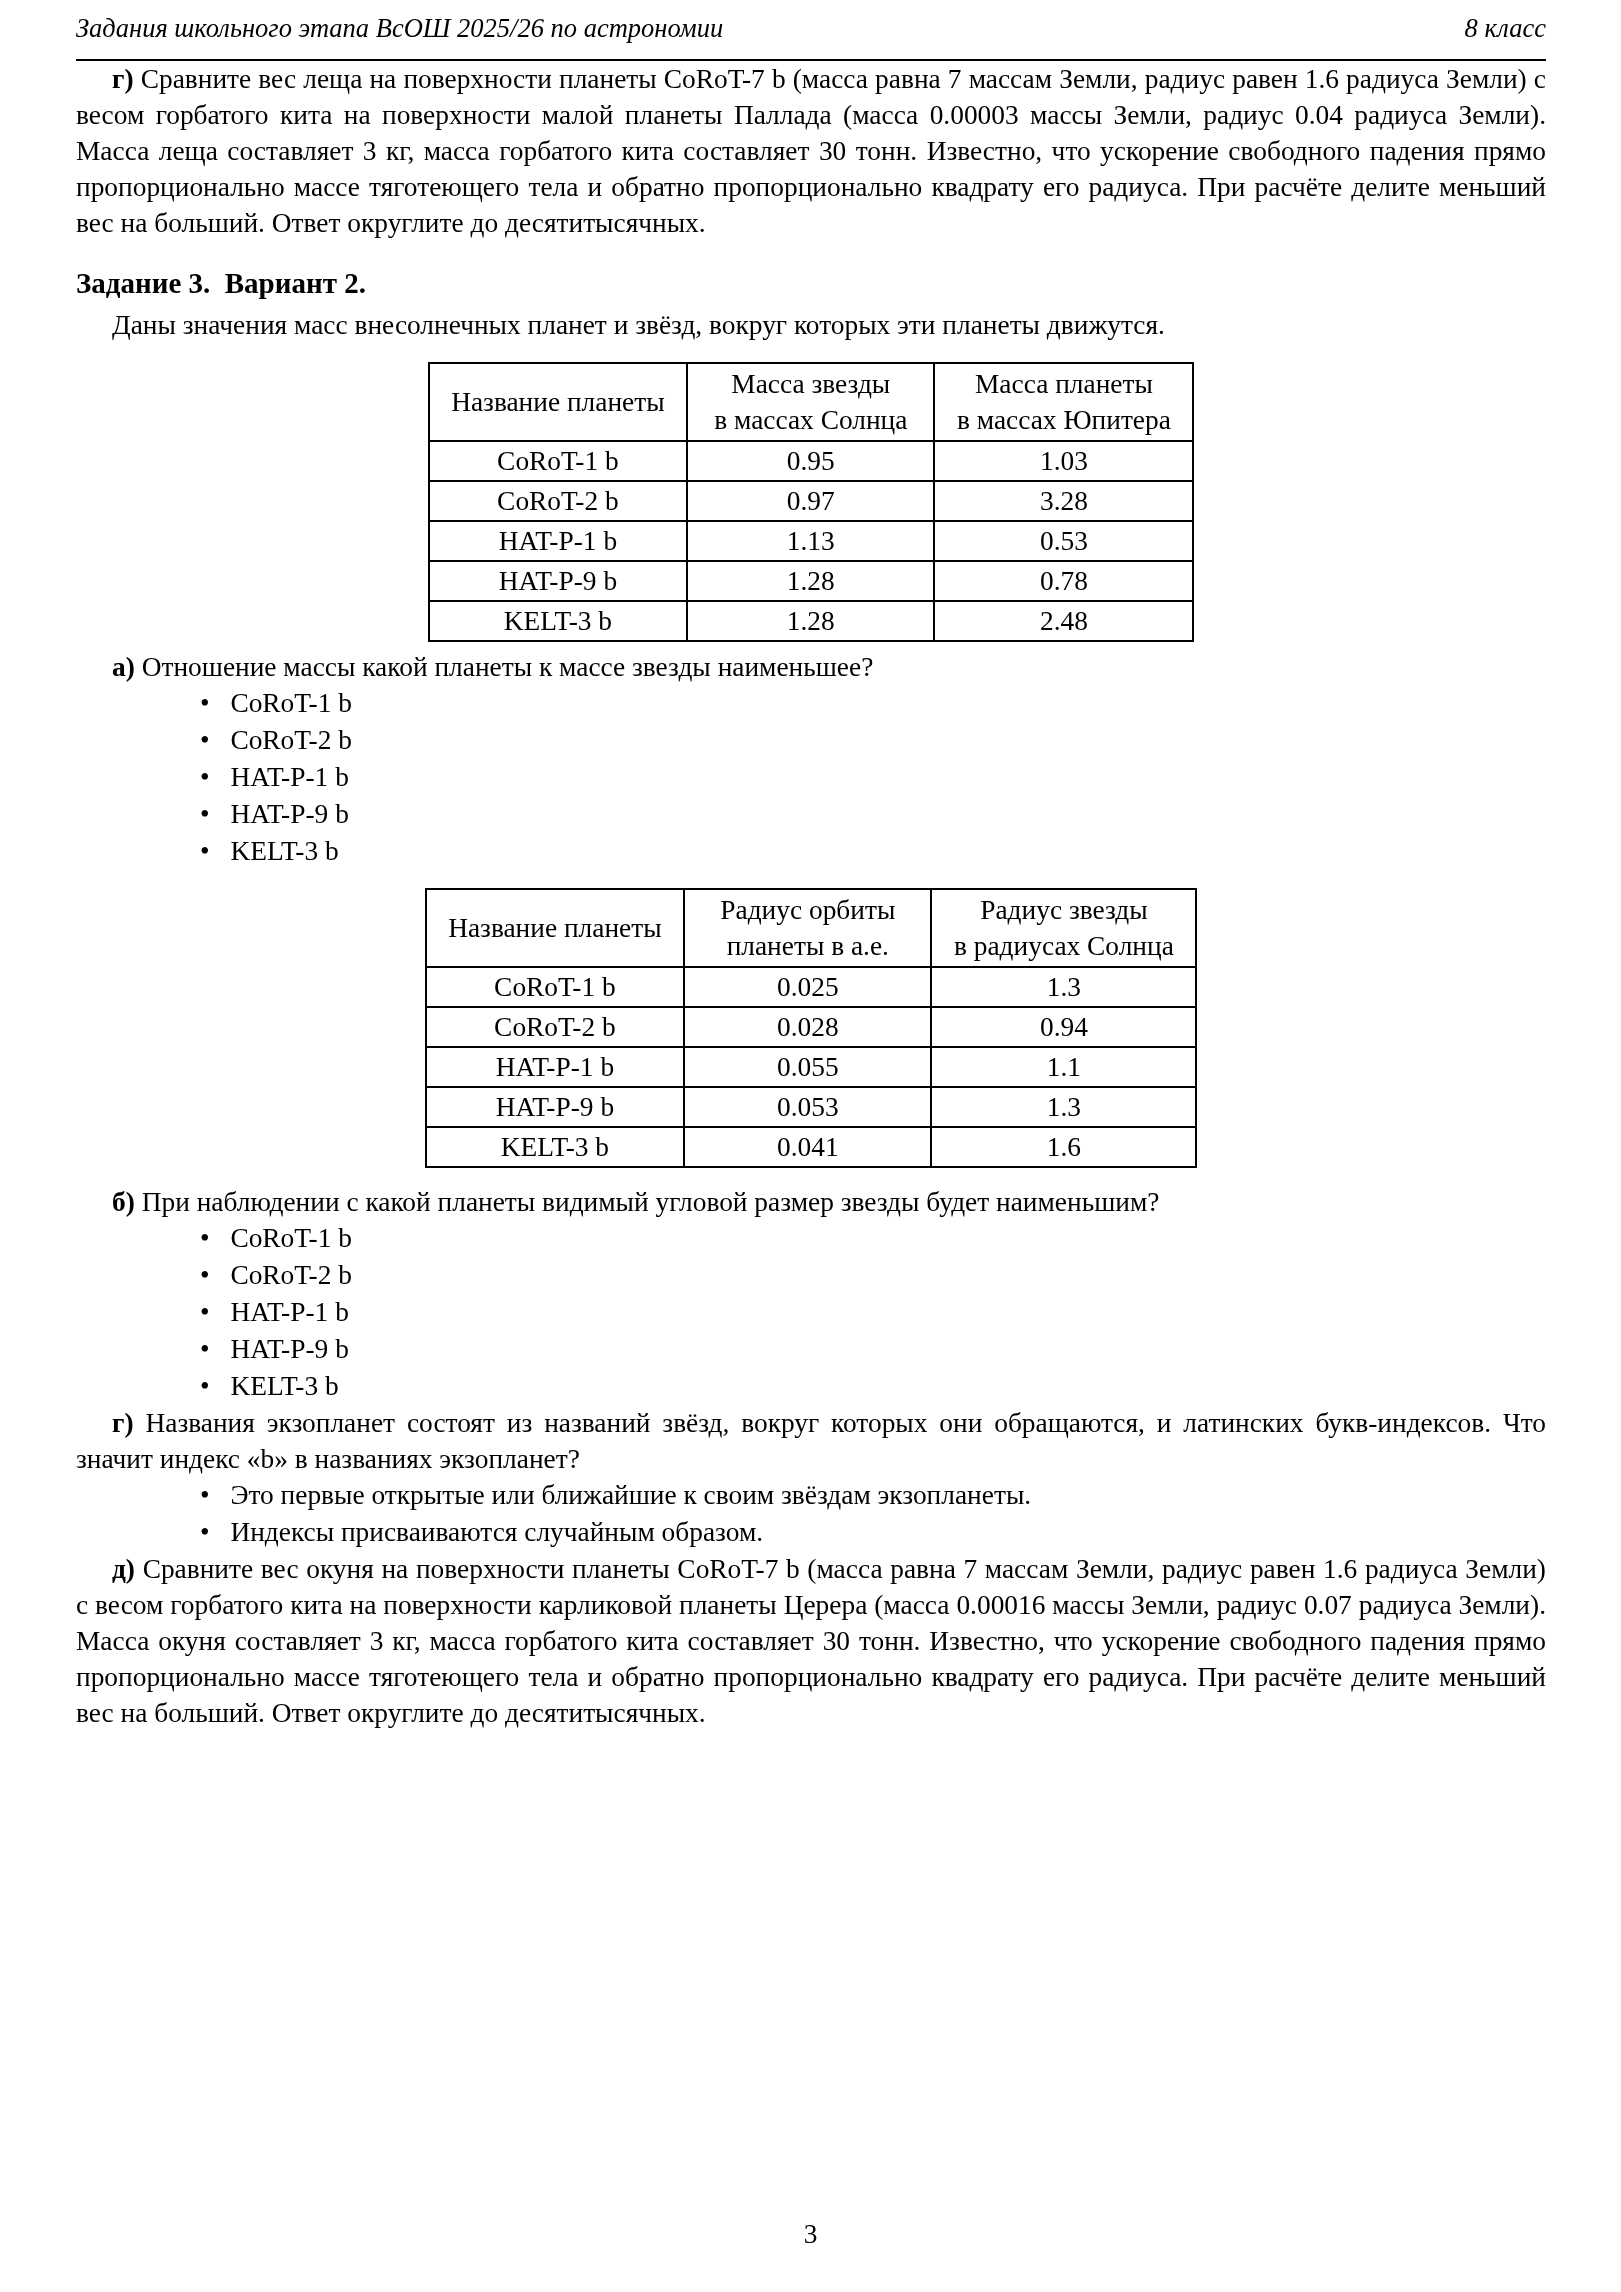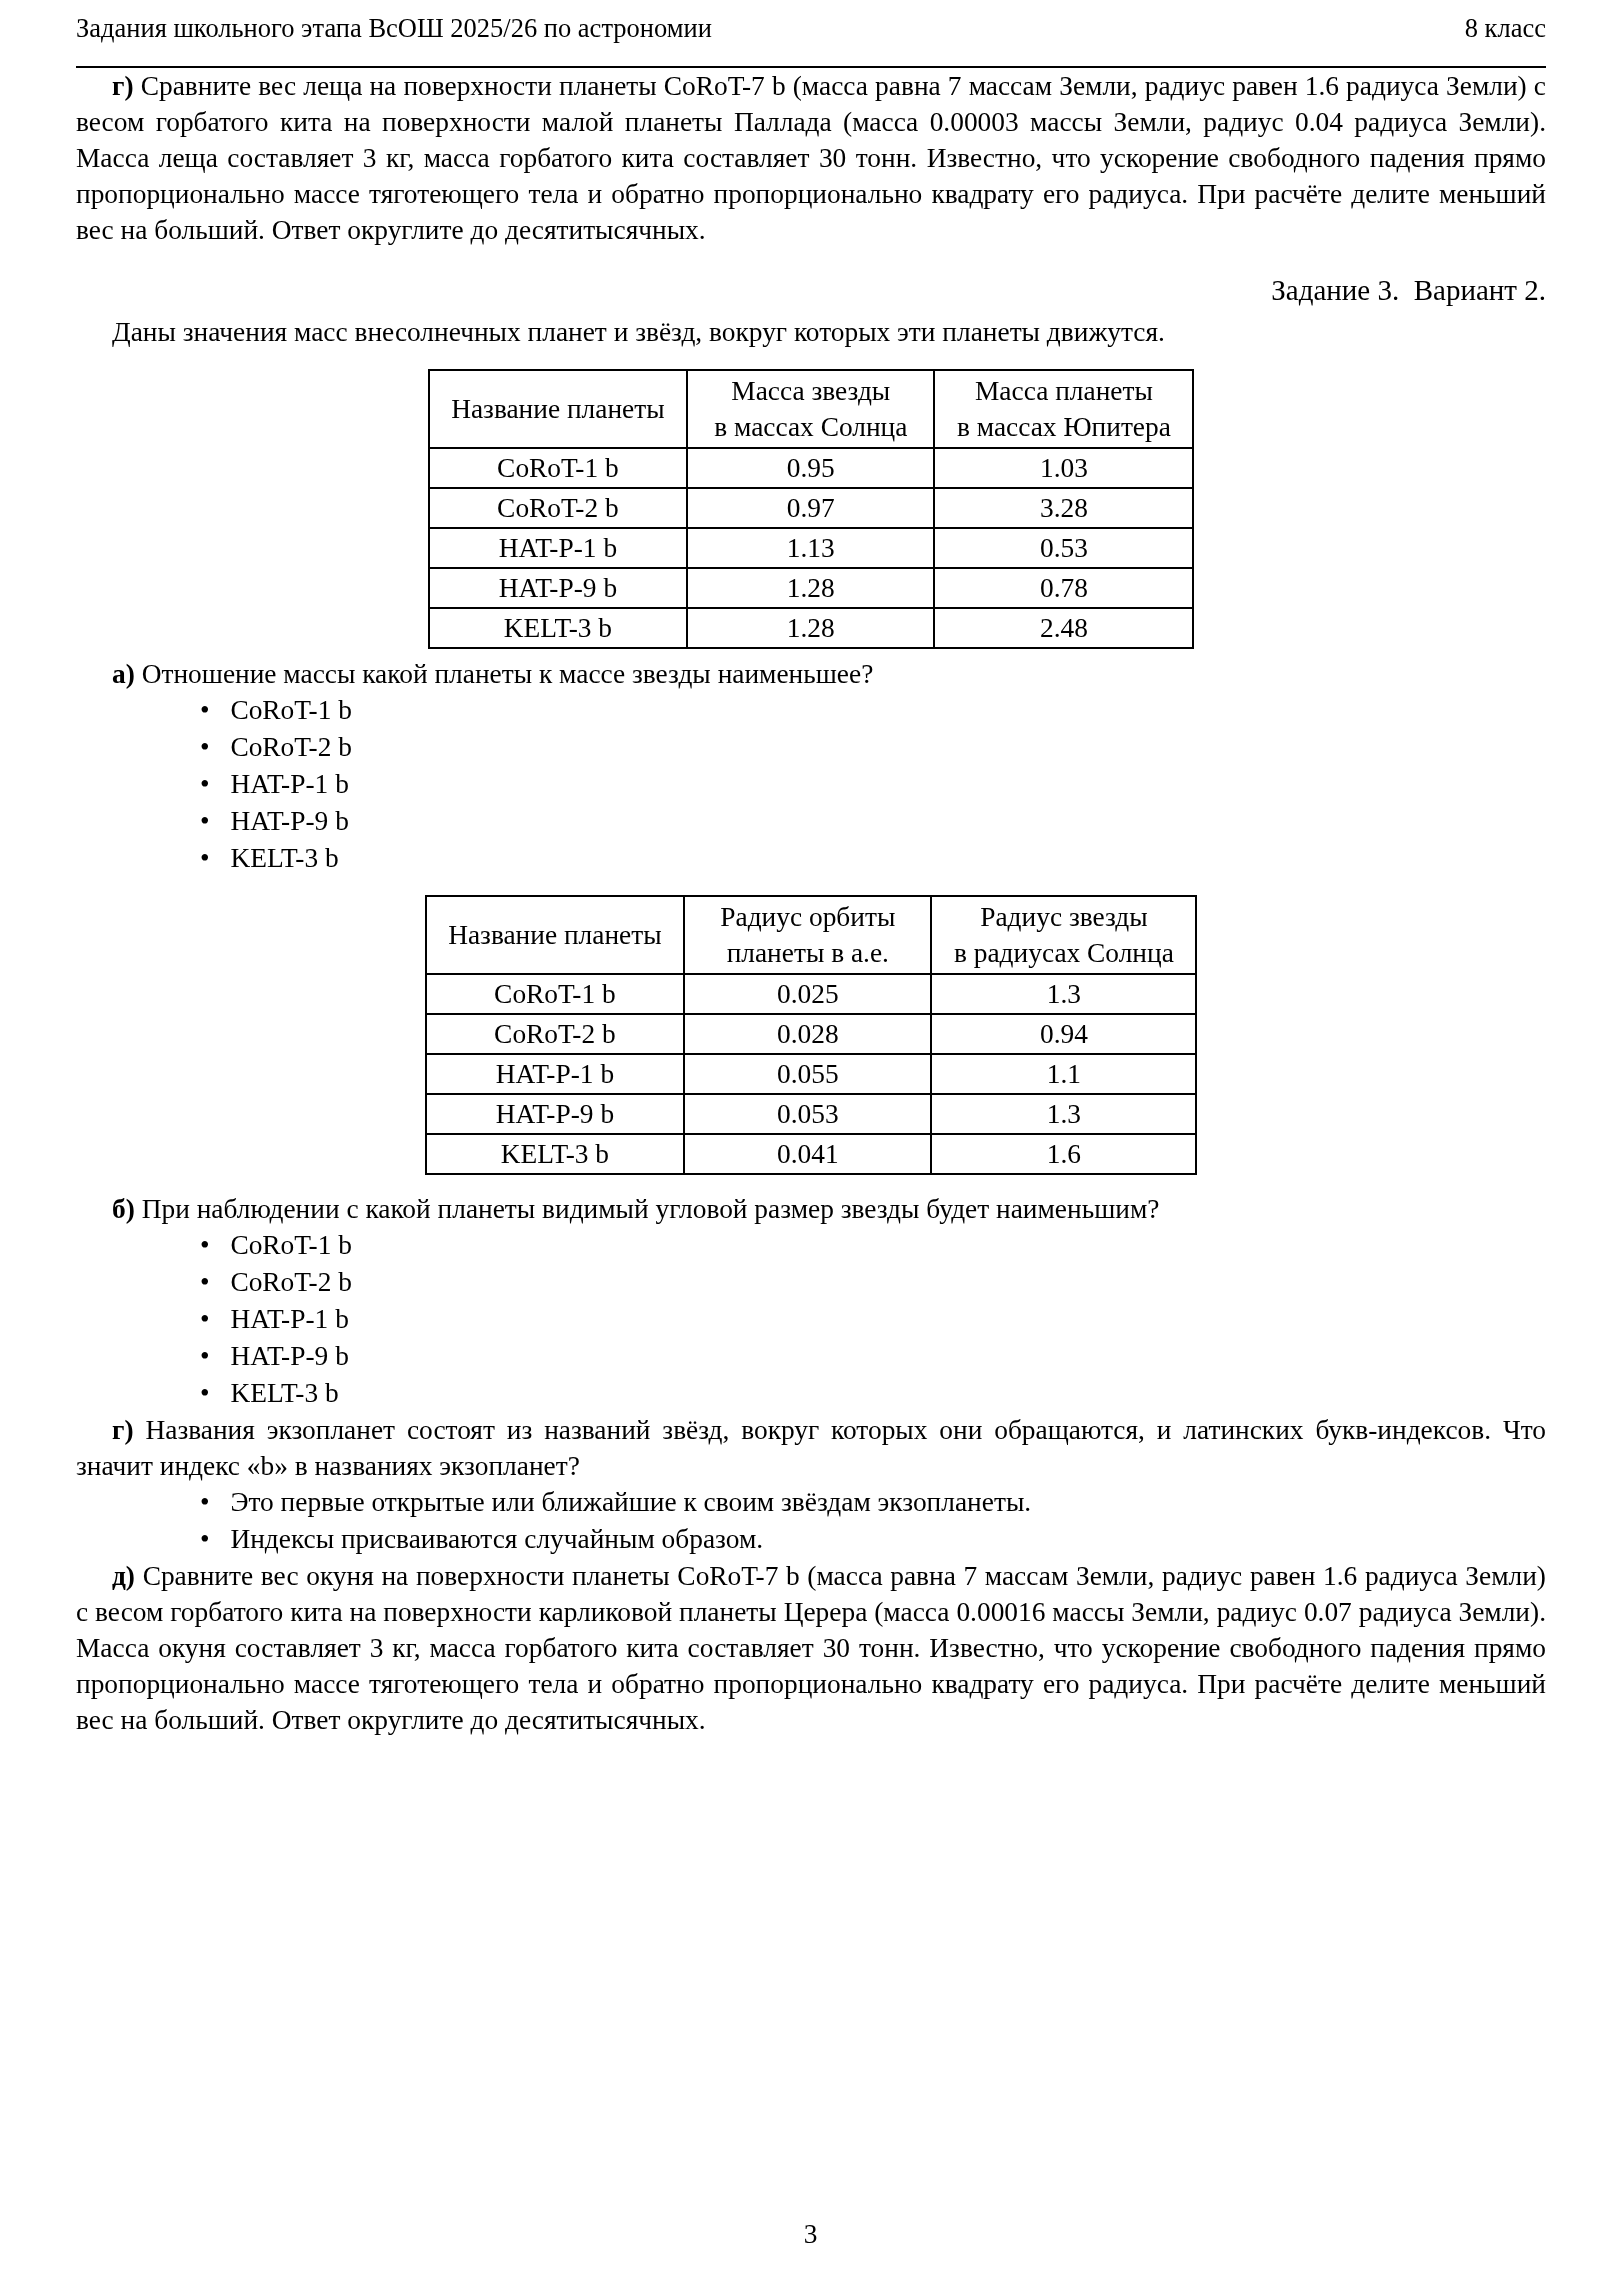--- a/index.html
+++ b/index.html
@@ -9,33 +9,33 @@
     background:#ffffff;color:#000;
     font-family:"Liberation Serif","DejaVu Serif",serif;
     font-size:27.4px;
     overflow:hidden;
     margin:0 auto;
   }
   .inner{margin:0 75px 0 76px;}
   
   .hdr{
     display:flex;justify-content:space-between;align-items:baseline;
-    padding-top:12.7px;padding-bottom:22px;
+    padding-top:12.7px;padding-bottom:15px;
     border-bottom:2px solid #000;
-    font-size:26.5px;
+    font-style:italic;font-size:26.5px;
   }
   
   p.para{
     margin:0;text-align:justify;text-indent:36px;
     line-height:36px;
   }
   .plabel{font-weight:bold;}
   .mt-first{margin-top:24.5px;}
   h2.task-heading{
-    margin:26.5px 0 0 0;font-size:29px;font-weight:normal;line-height:33px;text-align:right;
+    margin:26.5px 0 0 0;font-size:29px;font-weight:bold;line-height:33px;
   }
   p.intro{margin:6.9px 0 0 0;text-align:justify;text-indent:36px;line-height:36px;}
   
   table.data{
     border-collapse:collapse;margin:18.6px auto 0 auto;
   }
   table.data th,table.data td{
     border:2px solid #000;text-align:center;vertical-align:middle;
     font-weight:normal;
   }

